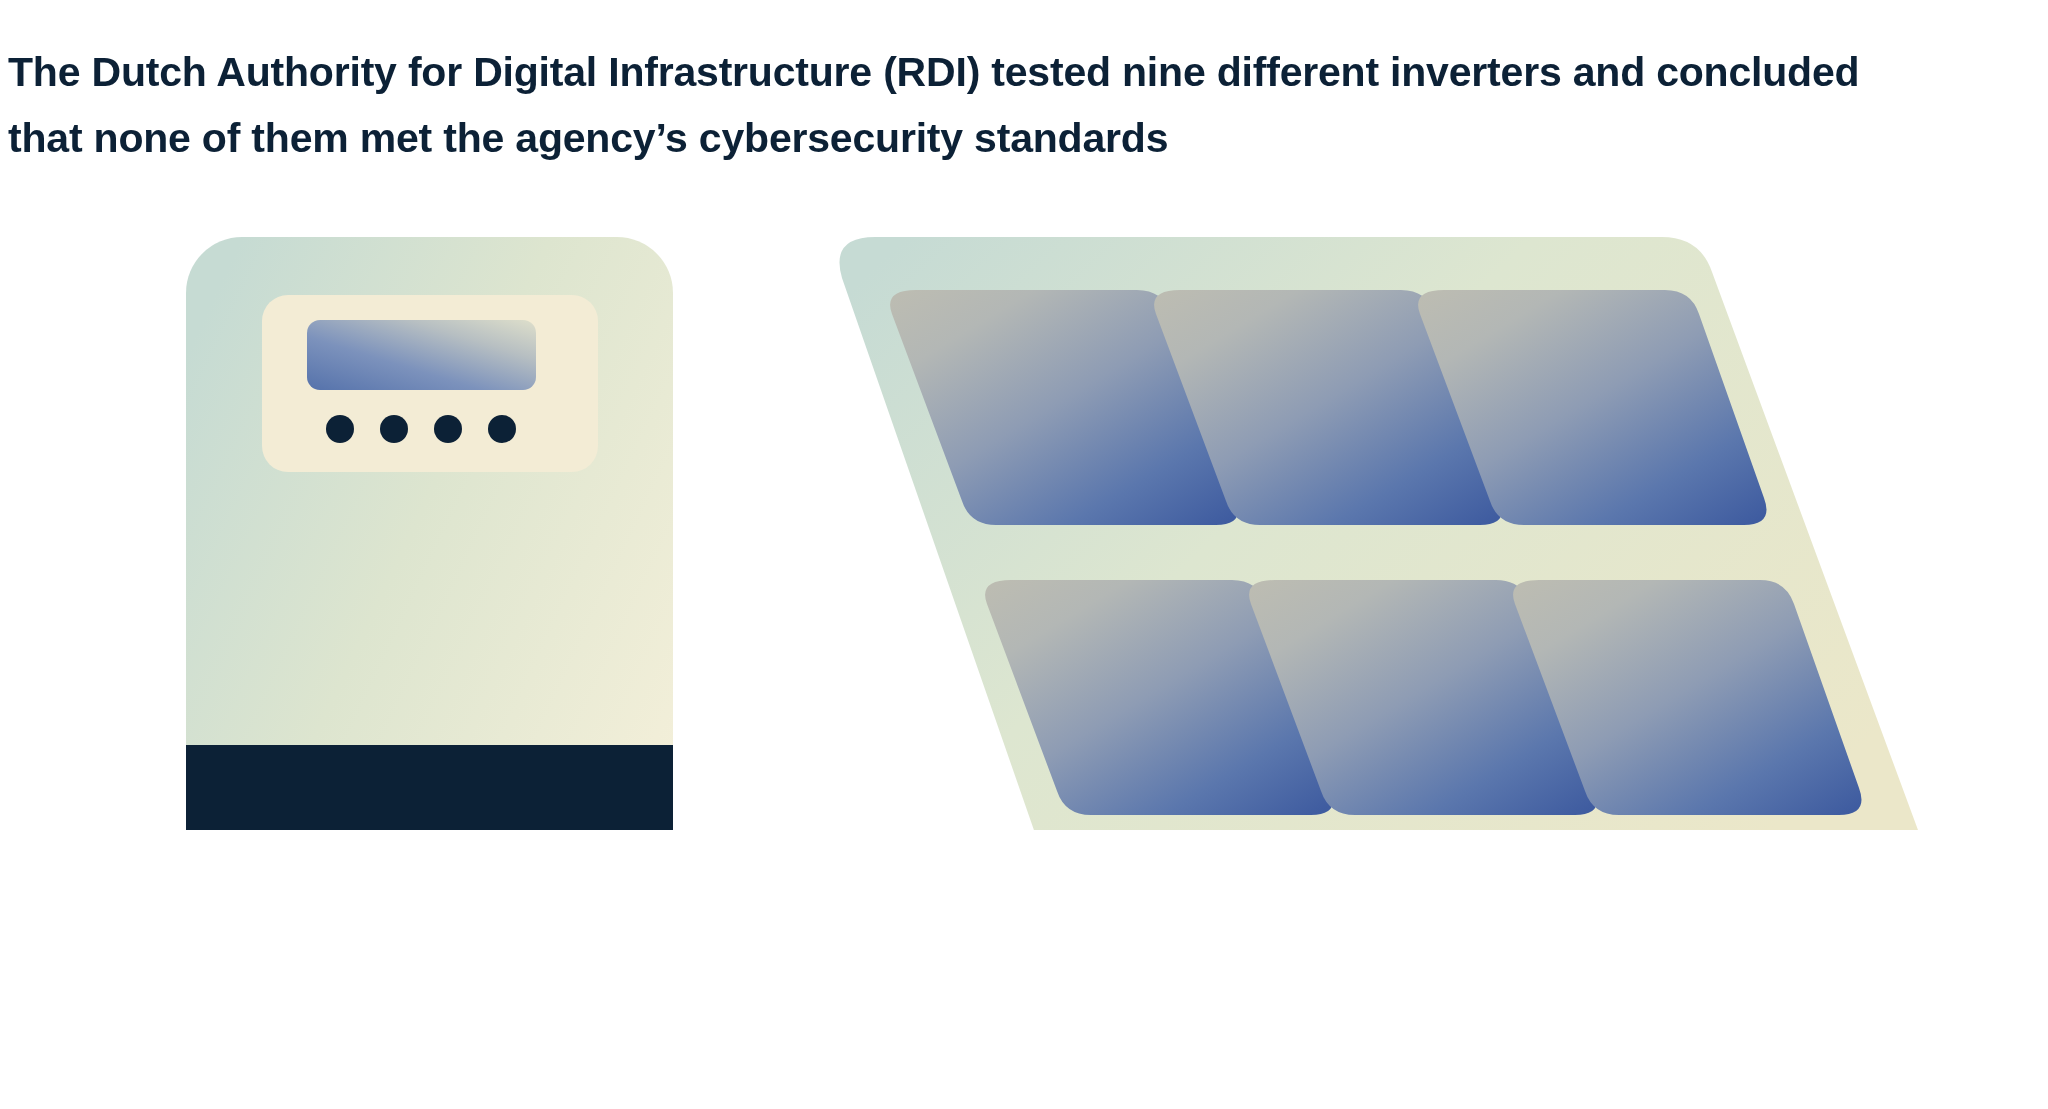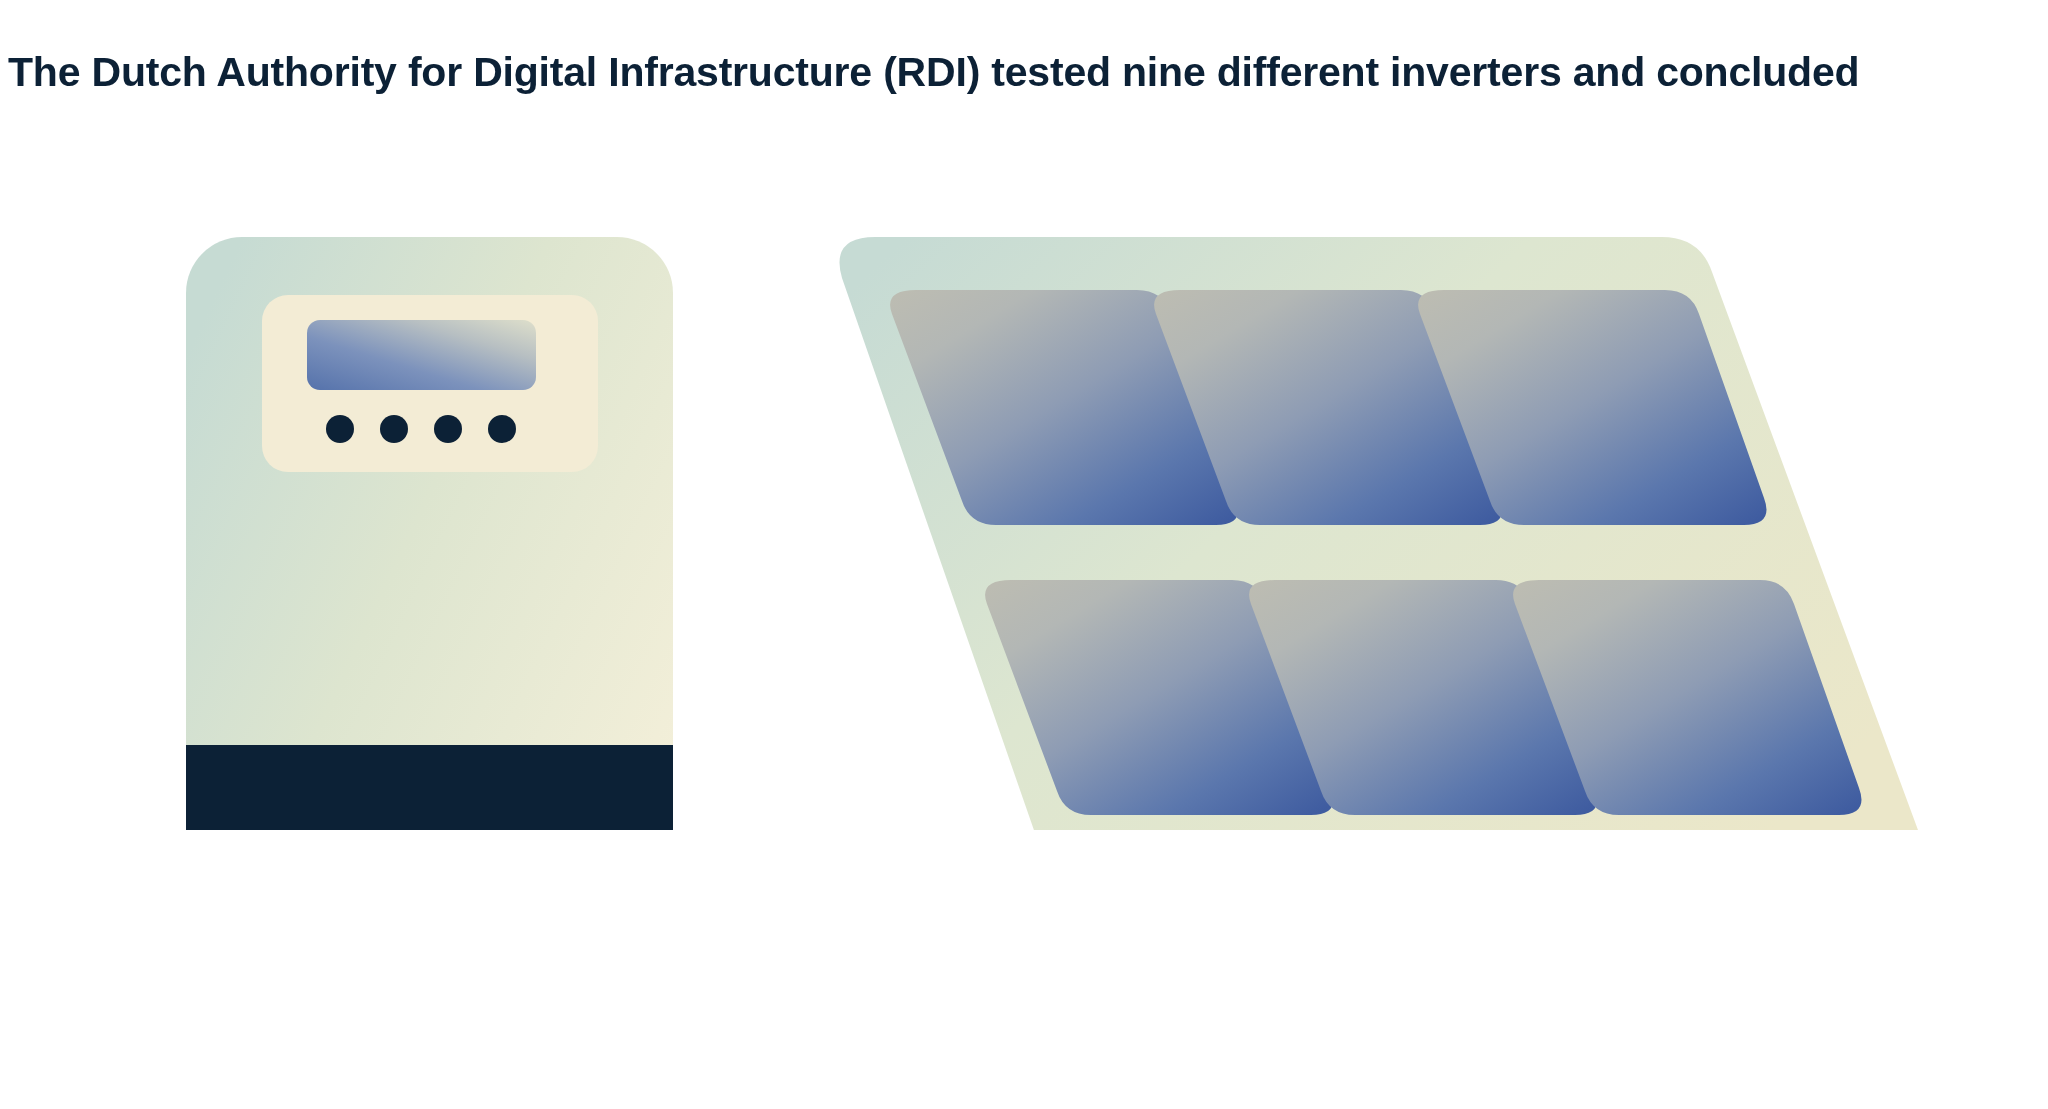--- a/index.html
+++ b/index.html
@@ -48,20 +48,21 @@
     height: 1109px;
   }
 </style>
 </head>
 <body>
 
 <div id="page">
 
   <h1 id="headline">
     <span>The Dutch Authority for Digital Infrastructure (RDI) tested nine different inverters and concluded</span><br>
+    <span>that none of them met the agency’s cybersecurity standards</span>
   </h1>
 
   <div id="illustration">
     <svg viewBox="0 0 2048 1109" xmlns="http://www.w3.org/2000/svg" aria-hidden="true">
       <defs>
 
         <linearGradient id="gradInverterBody" x1="0" y1="0.18" x2="1" y2="0.82">
           <stop offset="0%" stop-color="#c6dbd3"></stop>
           <stop offset="45%" stop-color="#dde5cf"></stop>
           <stop offset="100%" stop-color="#f3efd9"></stop>

